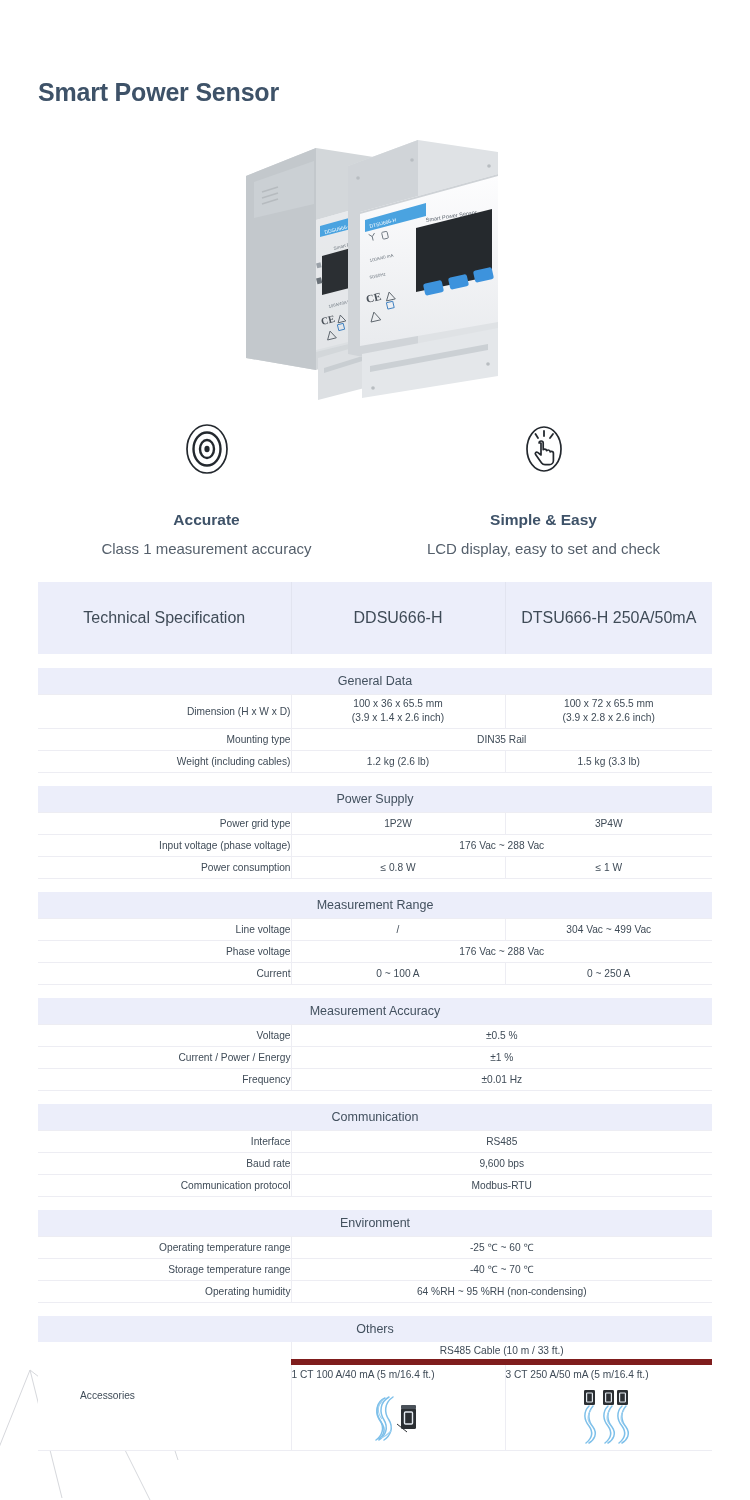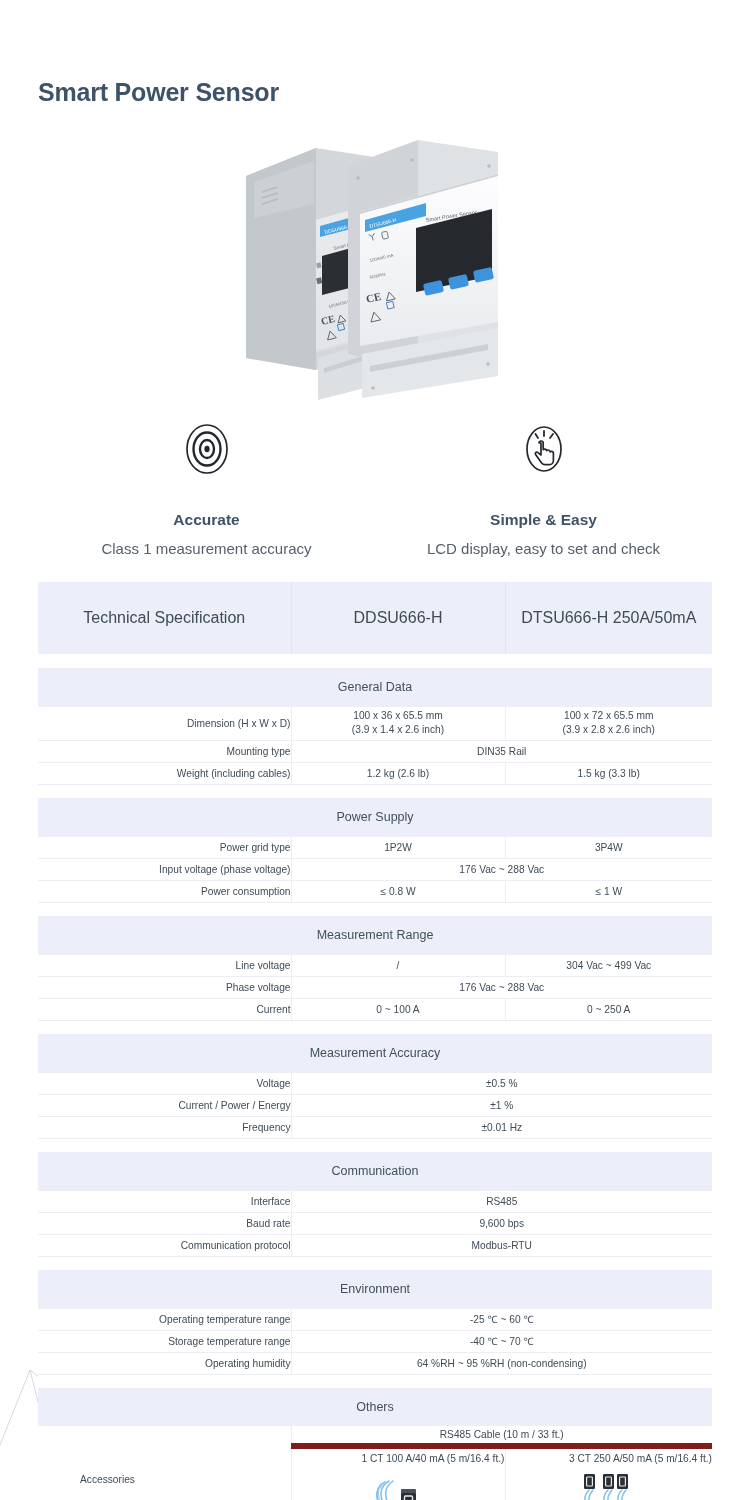--- a/index.html
+++ b/index.html
@@ -91,21 +91,21 @@
     font-size: 16px;
     color: #3f4b57;
   }
   .hdr-row td.hdr-label { text-align: center; }
   .hdr-row td.div-l { border-left: 1px solid #e2e4f0; }
 
   .gap-row td { height: 14px; background: #ffffff; border: none; }
 
   .sect-row td {
     background: #eceefa;
-    height: 38px;
+    height: 26px;
     text-align: center;
     vertical-align: middle;
     font-size: 12.5px;
     color: #42505e;
   }
 
   .data-row td {
     height: 22px;
     vertical-align: middle;
     background: #ffffff;
@@ -137,21 +137,21 @@
   .acc-cell {
     border-left: 1px solid #ededf3;
     border-bottom: 6px solid #7f1d1d;
     text-align: center;
     vertical-align: middle;
     background: #ffffff;
     height: 20px;
   }
   .acc-ct-cap {
     border-left: 1px solid #ededf3;
-    text-align: right;
+    text-align: left;
     vertical-align: bottom;
     background: #ffffff;
     height: 20px;
     padding-bottom: 2px;
   }
   .acc-ct-img {
     border-left: 1px solid #ededf3;
     border-bottom: 1px solid #ededf3;
     text-align: center;
     vertical-align: top;

